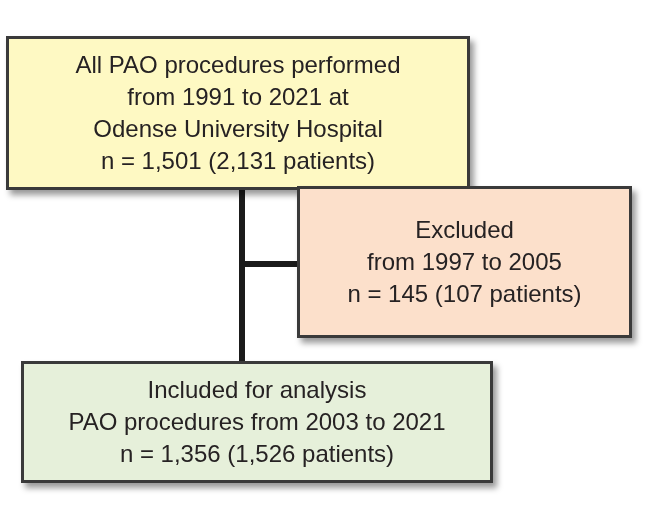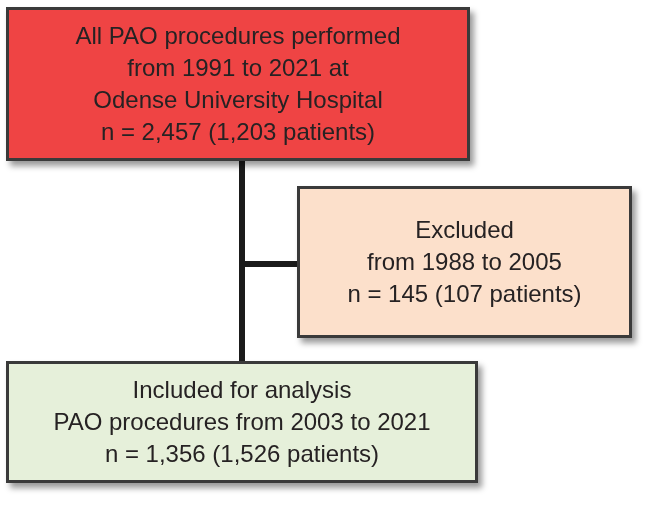--- a/index.html
+++ b/index.html
@@ -26,48 +26,48 @@
     justify-content: center;
     text-align: center;
     color: #262223;
     font-size: 24px;
     line-height: 32px;
     font-weight: 500;
     z-index: 2;
   }
   .box-source   { left: 6px;   top: 7px;   width: 464px; height: 154px; }
   .box-excluded { left: 297px; top: 186px; width: 335px; height: 152px; }
-  .box-included { left: 6px;   top: 361px; width: 472px; height: 122px; }
+  .box-included { left: 21px;   top: 361px; width: 472px; height: 122px; }
   .connector {
     position: absolute;
     background: #1b1b1b;
     z-index: 1;
   }
   .connector-vertical   { left: 239px; top: 159px; width: 6px;  height: 206px; }
   .connector-horizontal { left: 242px; top: 261px; width: 58px; height: 6px; }
 </style>
 </head>
 <body>
 
 <div class="canvas">
 
-  <div class="box box-source" style="background: #ef4444;">
+  <div class="box box-source" style="background: #fef9c3; margin-top: 29px;">
     <div>All PAO procedures performed</div>
     <div>from 1991 to 2021 at</div>
     <div>Odense University Hospital</div>
-    <div>n = 2,457 (1,203 patients)</div>
+    <div>n = 1,501 (2,131 patients)</div>
   </div>
 
   <div class="connector connector-vertical"></div>
 
   <div class="connector connector-horizontal"></div>
 
   <div class="box box-excluded" style="background: rgb(252, 224, 203);">
     <div>Excluded</div>
-    <div>from 1988 to 2005</div>
+    <div>from 1997 to 2005</div>
     <div>n = 145 (107 patients)</div>
   </div>
 
   <div class="box box-included" style="background: rgb(230, 240, 218);">
     <div>Included for analysis</div>
     <div>PAO procedures from 2003 to 2021</div>
     <div>n = 1,356 (1,526 patients)</div>
   </div>
 
 </div>

